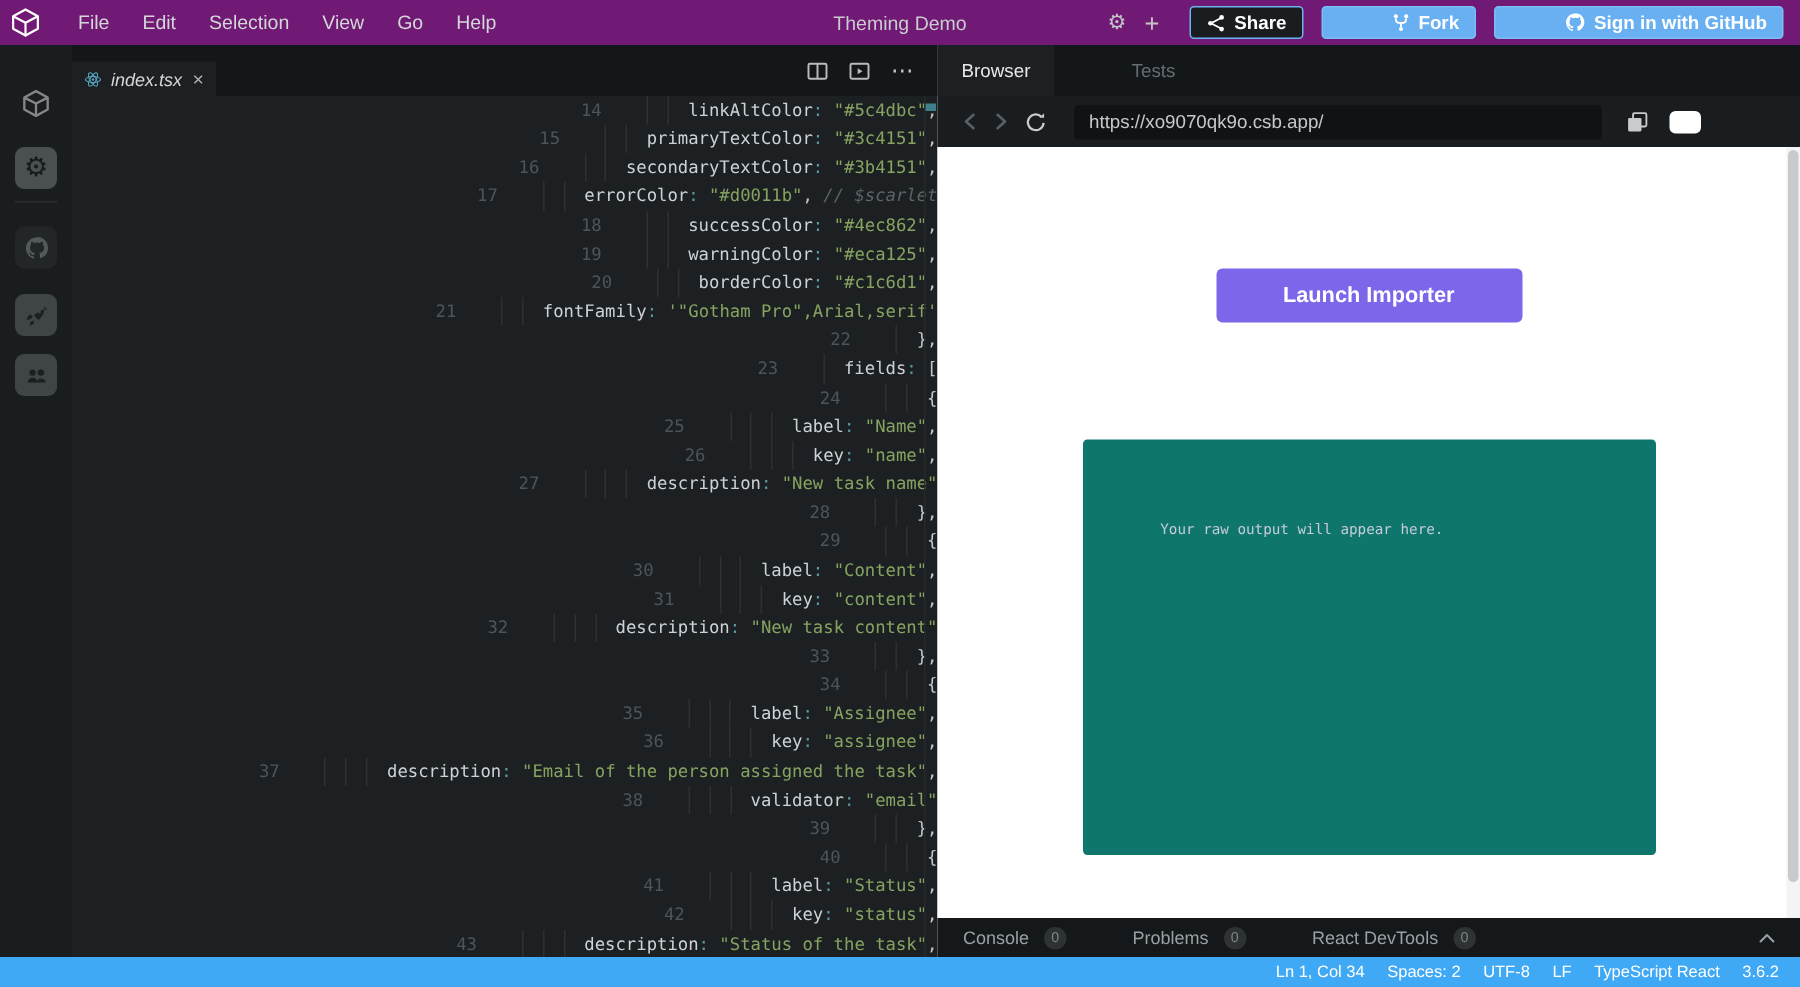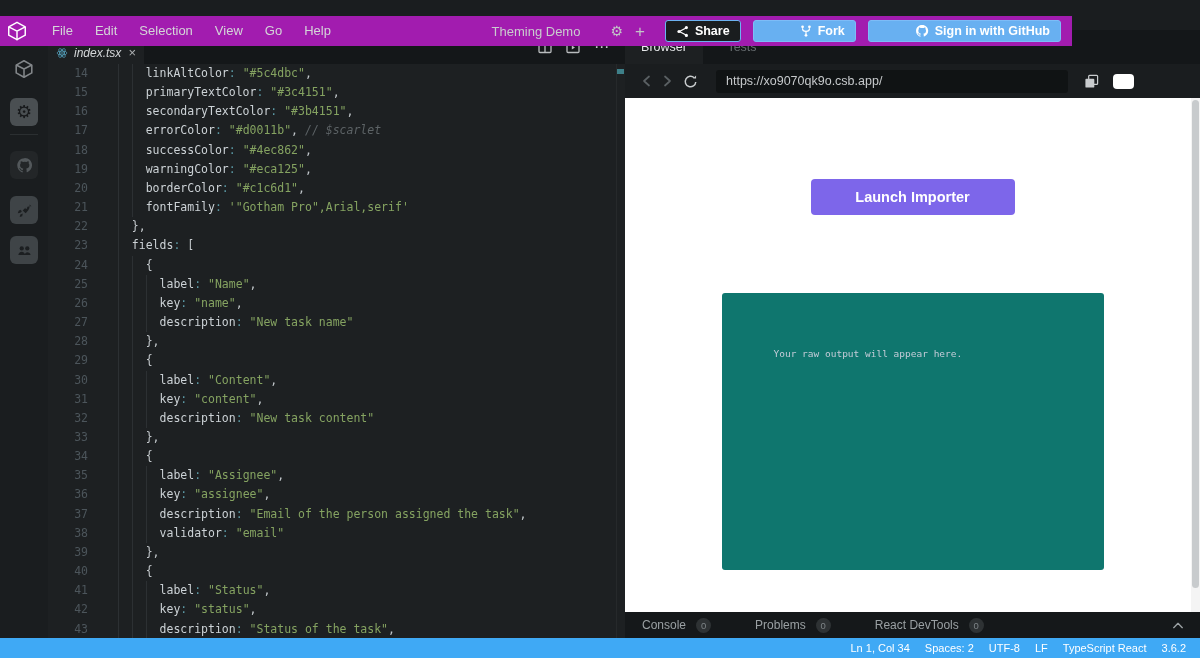--- a/index.html
+++ b/index.html
@@ -1,21 +1,21 @@
 <!DOCTYPE html>
 <html><head>
 <meta charset="utf-8">
 <style>
   html,body{margin:0;padding:0;background:#000;}
   *{box-sizing:border-box;}
   #app{position:relative;width:1200px;height:658px;background:#1a1d1f;overflow:hidden;
        font-family:"Liberation Sans",sans-serif;color:#d4d6d8;}
 
   
-  .titlebar{position:absolute;top:16px;left:0;width:1072px;height:30px;background:#a21caf;
+  .titlebar{position:absolute;top:0;left:0;width:1200px;height:30px;background:#701a75;
             display:flex;align-items:center;z-index:5;}
   .logo{width:22px;height:22px;margin-left:6px;display:flex;align-items:center;justify-content:center;}
   .menus{display:flex;margin-left:13px;}
   .menu-item{padding:0 11px;font-size:13px;color:#d4d6d8;line-height:30px;cursor:default;}
   .tb-title{position:absolute;left:0;right:0;text-align:center;font-size:13px;color:#c9ccce;pointer-events:none;}
   .tb-right{position:absolute;right:11px;top:0;height:30px;display:flex;align-items:center;gap:12px;}
   .tb-icon{color:#c2c5c7;font-family:"DejaVu Sans",sans-serif;line-height:1;cursor:pointer;}
   .tb-icon.gear{font-size:14px;}
   .tb-icon.plus{font-size:17px;font-family:"Liberation Sans",sans-serif;margin-right:8px;}
   .btn{height:22px;border-radius:3px;display:flex;align-items:center;gap:6px;padding:0 10px;
@@ -39,35 +39,35 @@
   .tab{margin-top:11px;height:23px;width:96px;background:#1d2022;display:flex;align-items:center;
        padding:0 8px;gap:6px;cursor:pointer;}
   .fname{font-size:12px;font-style:italic;color:#d4d7d9;white-space:nowrap;}
   .tab-close{margin-left:auto;color:#aeb1b3;font-size:13px;line-height:1;cursor:pointer;}
   .ed-tools{position:absolute;right:16px;top:7px;height:20px;display:flex;align-items:center;gap:14px;}
   .ed-tools span{cursor:pointer;display:flex;align-items:center;}
   .dots{color:#c6c9cb;font-family:"DejaVu Sans",sans-serif;font-size:15px;line-height:1;}
 
   .code{position:absolute;top:34px;left:0;right:0;bottom:0;background:#1d2022;overflow:hidden;
         font-family:"DejaVu Sans Mono",monospace;font-size:11.5px;line-height:19.17px;}
-  .line{display:flex;height:19.17px;}
+  .line{display:flex;height:19.17px;justify-content:flex-end;}
   .ln{width:40px;flex:none;text-align:right;color:#4c555b;}
   .line-code{display:flex;margin-left:30px;white-space:pre;}
   .indent{flex:none;width:2ch;border-left:1px solid #2c3033;}
   .tk-p{color:#ccd2d6;}
   .tk-c{color:#5b98a4;}
   .tk-s{color:#85a361;}
   .tk-x{color:#c3c8cc;}
   .tk-m{color:#5d6366;font-style:italic;}
   .scroll-line{position:absolute;top:0;bottom:0;left:568px;width:1px;background:#26292b;}
   .scroll-marker{position:absolute;top:5px;left:569px;width:7px;height:5px;background:#3e8089;}
 
   
   .preview-col{position:absolute;left:625px;top:30px;width:575px;bottom:20px;background:#fff;}
-  .pv-tabbar{position:absolute;top:0;left:0;right:0;height:34px;background:#141719;display:flex;}
+  .pv-tabbar{position:absolute;top:0;left:0;right:0;height:34px;background:#141719;display:flex;gap:27px;}
   .pv-tab{width:78px;display:flex;align-items:center;justify-content:center;font-size:12.5px;
           color:#676d70;cursor:pointer;}
   .pv-tab.active{background:#1d2022;color:#e6e8ea;}
   .pv-nav{position:absolute;top:34px;left:0;right:0;height:34px;background:#1a1d1f;display:flex;
           align-items:center;padding-left:16px;}
   .nav-btn{display:flex;align-items:center;cursor:pointer;margin-right:10px;}
   .url-input{width:352px;height:23px;margin-left:8px;background:#101314;border:none;border-radius:3px;
              color:#c6c9cb;font-size:12.5px;padding:0 10px;font-family:"Liberation Sans",sans-serif;outline:none;}
   .cascade{margin-left:16px;cursor:pointer;display:flex;}
   .resp-toggle{margin-left:14px;width:21px;height:15px;background:#fff;border-radius:4px;cursor:pointer;}

